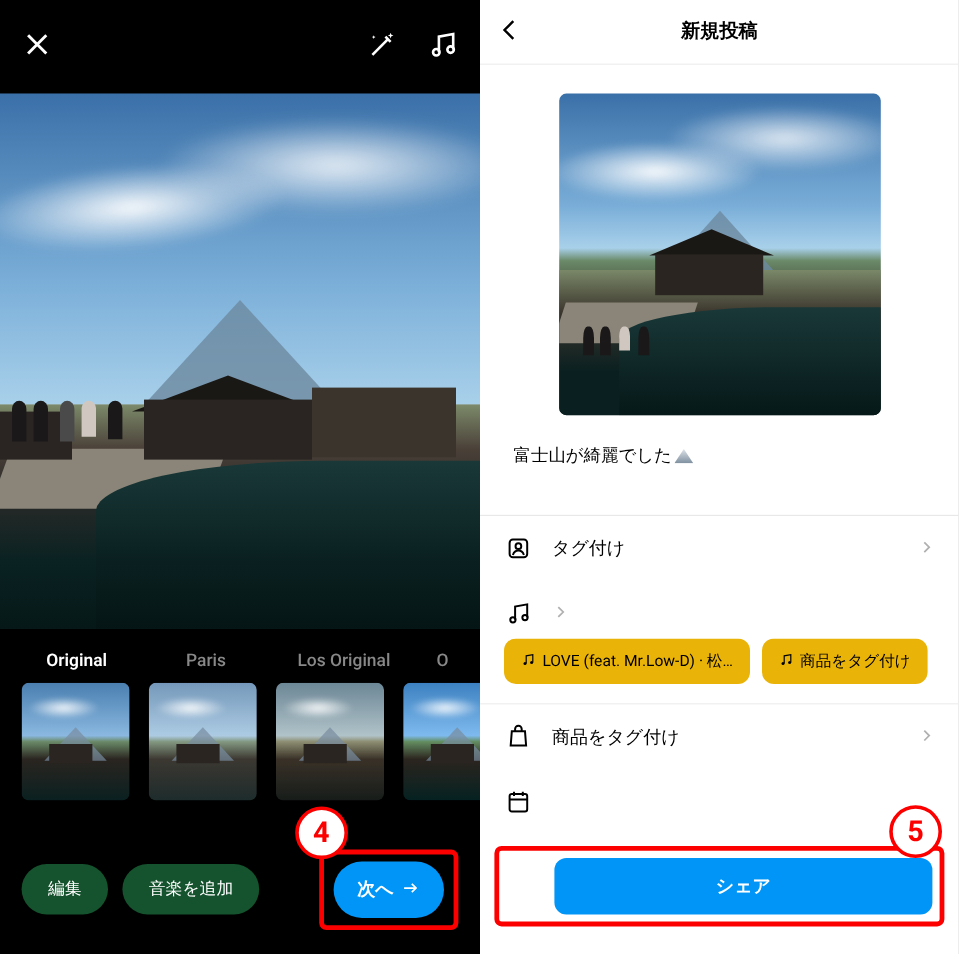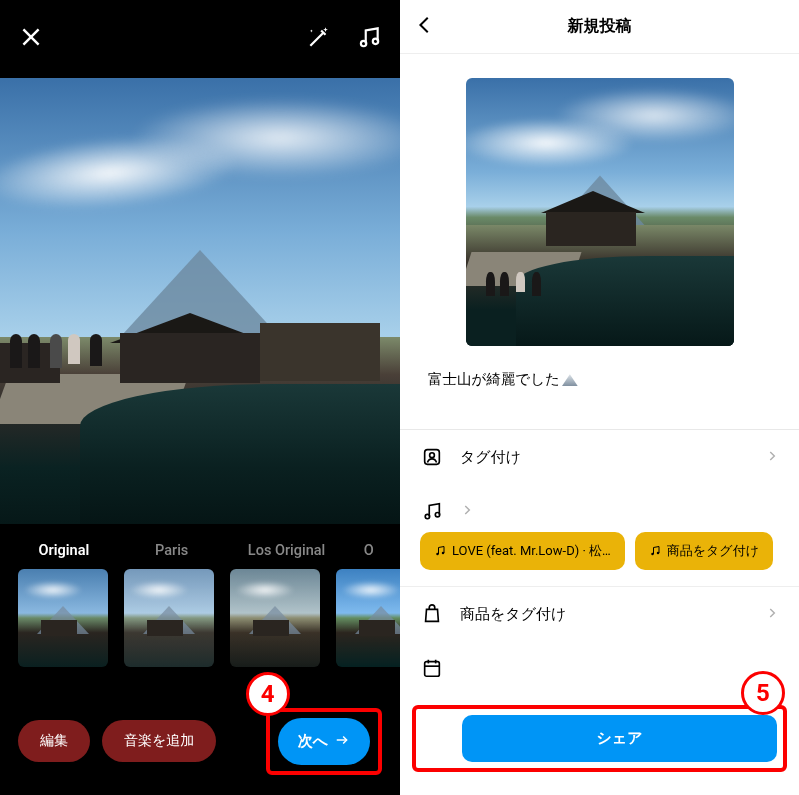--- a/index.html
+++ b/index.html
@@ -40,21 +40,21 @@
   .thumb .mini { position:absolute; inset:0; }
   .t-orig .mini { background: linear-gradient(to bottom,#4a7fb0 0%,#8ab8e0 45%, #6a8a68 50%, #2a2520 65%, #0a2020 100%);}
   .t-paris .mini { background: linear-gradient(to bottom,#6a92b8 0%,#a0c2dd 45%, #7a9278 50%, #3a352e 65%, #1a2a2a 100%); filter: brightness(1.05) saturate(0.85);}
   .t-la .mini { background: linear-gradient(to bottom,#5a82a0 0%,#98b8d0 45%, #808870 50%, #3a322a 65%, #182020 100%); filter: sepia(0.25) contrast(1.05);}
   .t-4 .mini { background: linear-gradient(to bottom,#4a7fb0 0%,#8ab8e0 45%, #6a8a68 50%, #2a2520 65%, #0a2020 100%); filter: saturate(1.3);}
   .mini-fuji { position:absolute; left:50%; top:38%; transform:translate(-50%,0); width:0;height:0; border-left:26px solid transparent; border-right:26px solid transparent; border-bottom:28px solid rgba(120,140,160,0.7);}
   .mini-house{position:absolute; top:52%; left:25%; width:36px; height:16px; background:#2a2520;}
   .mini-cloud{position:absolute; top:12%; left:5%; width:60px;height:18px; background:radial-gradient(ellipse,rgba(255,255,255,0.9),transparent 70%); filter:blur(2px);}
 
   .left-bottom { position:absolute; bottom:0; left:0; right:0; height:90px; display:flex; align-items:center; justify-content:space-between; padding: 0 18px 18px 18px; }
-  .pill { background:#7f1d1d; color:#fff; border-radius:24px; padding:12px 22px; font-size:14px; font-weight:500; }
+  .pill { background:#14532d; color:#fff; border-radius:24px; padding:12px 22px; font-size:14px; font-weight:500; }
   .pill-group{display:flex; gap:12px;}
   .next-btn-wrap { border: 4px solid #fc0000; border-radius:6px; padding:6px 8px; position:relative;}
   .next-btn { background:#0095f6; color:#fff; border-radius:26px; padding:14px 20px; font-size:15px; font-weight:600; display:flex; align-items:flex-end; gap:6px;}
   .badge { position:absolute; width:44px; height:44px; border-radius:50%; border:3.5px solid #fc0000; background:#fff; color:#fc0000; font-weight:700; font-size:24px; display:flex; align-items:center; justify-content:center;}
   .badge4 { top:-40px; left:-24px; }
 
   
   .right-top { height:54px; display:flex; align-items:center; justify-content:center; position:relative; border-bottom:1px solid #eee;}
   .back-icon { position:absolute; left:14px; top:50%; transform:translateY(-50%); }
   .right-title { font-size:16px; font-weight:700; color:#000; }

